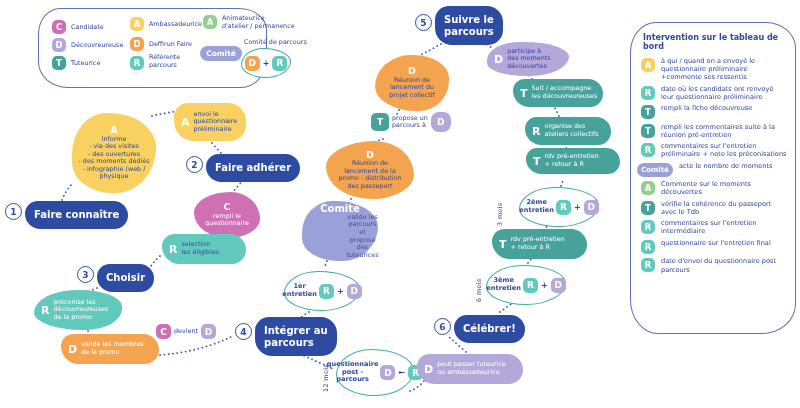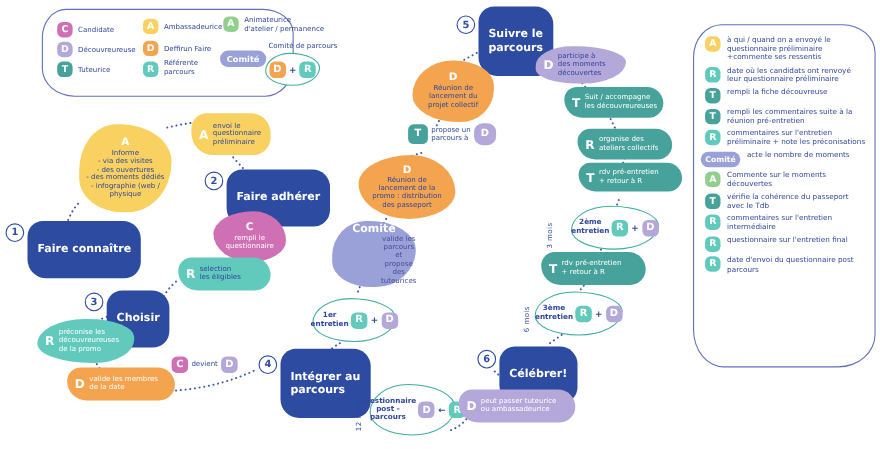--- a/index.html
+++ b/index.html
@@ -15,21 +15,21 @@
   .badge-left{color:#fff;font-weight:bold;font-size:11px;margin:0 4px 0 2px;flex:none;}
   .blobA{border-radius:42% 58% 50% 50%/55% 45% 60% 40%;}
   .blobB{border-radius:55% 45% 48% 52%/45% 58% 42% 55%;}
   .blobC{border-radius:50% 50% 42% 58%/58% 42% 55% 45%;}
   .pillish{border-radius:14px 18px 16px 20px;}
   .step{position:absolute;display:flex;align-items:flex-start;gap:3px;}
   .step-num{width:15px;height:15px;border:1.6px solid #2d4ba0;border-radius:50%;
     display:flex;align-items:center;justify-content:center;font-size:9px;font-weight:bold;
     color:#2d4ba0;background:#fff;flex:none;}
   .step-pill{background:#2d4ba0;color:#fff;font-weight:bold;font-size:10px;
-    border-radius:14px 16px 15px 17px;padding:20px 9px;white-space:pre-line;line-height:1.15;}
+    border-radius:14px 16px 15px 17px;padding:8px 9px;white-space:pre-line;line-height:1.15;}
   .entretien{position:absolute;background:#fff;border:1.6px solid #3fae9f;display:flex;
     flex-direction:row;align-items:center;justify-content:center;gap:2px;box-sizing:border-box;
     border-radius:45% 55% 50% 50%/55% 45% 55% 45%;}
   .etitle{font-size:6.6px;color:#31479b;font-weight:600;white-space:pre-line;text-align:center;line-height:1.15;}
   .ebadges{display:flex;align-items:center;}
   .chip{width:15px;height:15px;border-radius:5px;color:#fff;font-weight:bold;font-size:9px;
     display:inline-flex;align-items:center;justify-content:center;flex:none;}
   .eop{font-size:8px;color:#31479b;margin:0 3px;font-weight:bold;}
   .duration{position:absolute;writing-mode:vertical-rl;transform:rotate(180deg);
     font-size:6.4px;color:#31479b;letter-spacing:.4px;}
@@ -174,21 +174,21 @@
   <div class="bubble row blobC" style="left: 34px; top: 290px; width: 88px; height: 40px; background-color: rgb(98, 202, 188);">
     <span class="badge-left">R</span>
     <span class="btext t-white">préconise les
 découvreureuses
 de la promo</span>
   </div>
 
   <div class="bubble row pillish" style="left: 61px; top: 334px; width: 98px; height: 30px; background-color: rgb(244, 164, 79);">
     <span class="badge-left">D</span>
     <span class="btext t-white">valide les membres
-de la date</span>
+de la promo</span>
   </div>
 
   <div class="inline-group" style="left:156px;top:324px">
     <span class="chip" style="background-color: rgb(207, 111, 180);">C</span>
     <span class="gtext">devient</span>
     <span class="chip" style="background-color: rgb(180, 167, 217);">D</span>
   </div>
 
   <div class="bubble col blobB" style="left: 326px; top: 141px; width: 88px; height: 58px; background-color: rgb(244, 164, 79);">
     <div class="badge-top">D</div>
@@ -291,20 +291,21 @@
     </div>
   </div>
 
   <div class="bubble row pillish" style="left: 417px; top: 354px; width: 106px; height: 30px; background-color: rgb(180, 167, 217);">
     <span class="badge-left">D</span>
     <span class="btext t-white">peut passer tuteurice
 ou ambassadeurice</span>
   </div>
 
   <div class="panel">
+    <div class="panel-title">Intervention sur le tableau de bord</div>
 
     <div class="panel-item">
       <span class="panel-badge" style="background-color: rgb(248, 209, 96);">A</span>
       <span class="panel-text">à qui / quand on a envoyé le questionnaire préliminaire +commente ses ressentis</span>
     </div>
     <div class="panel-item">
       <span class="panel-badge" style="background-color: rgb(98, 202, 188);">R</span>
       <span class="panel-text">date où les candidats ont renvoyé leur questionnaire préliminaire</span>
     </div>
     <div class="panel-item">

